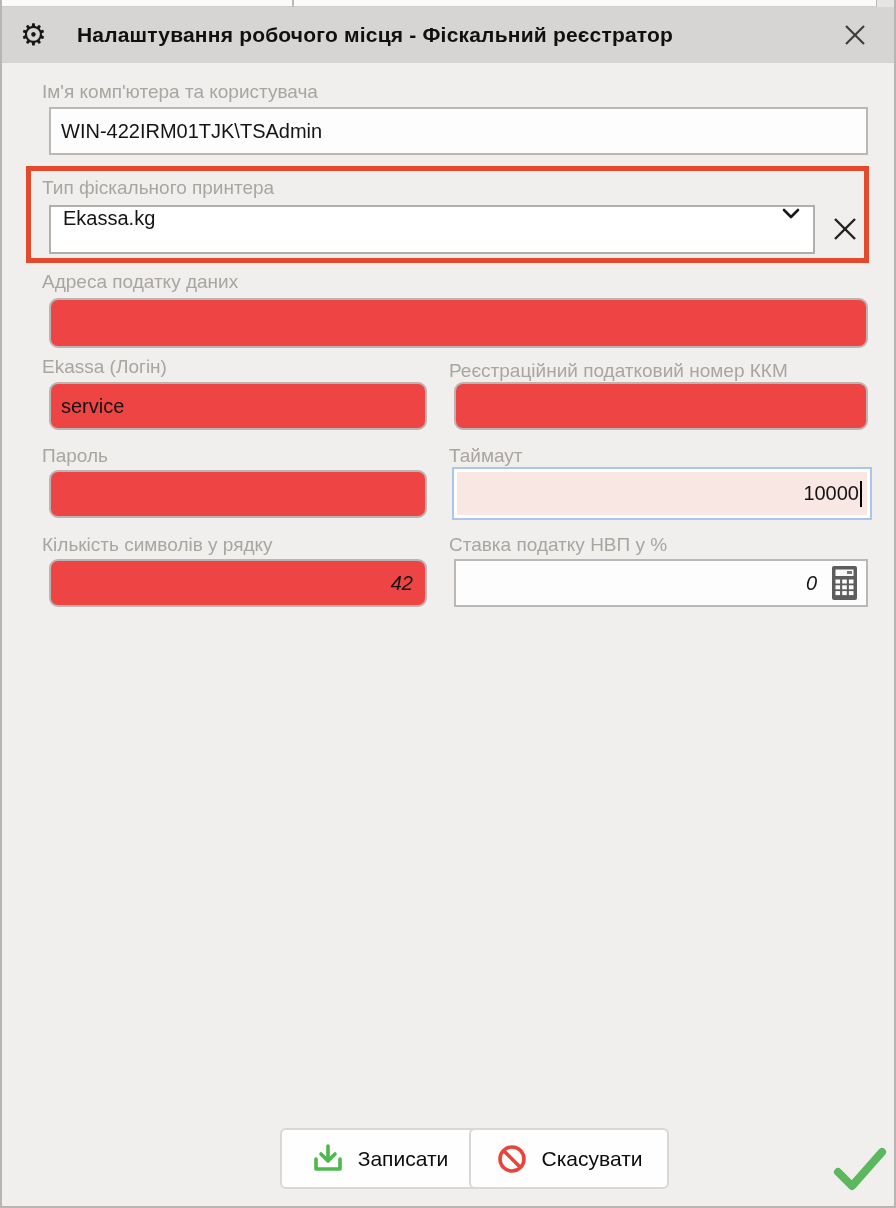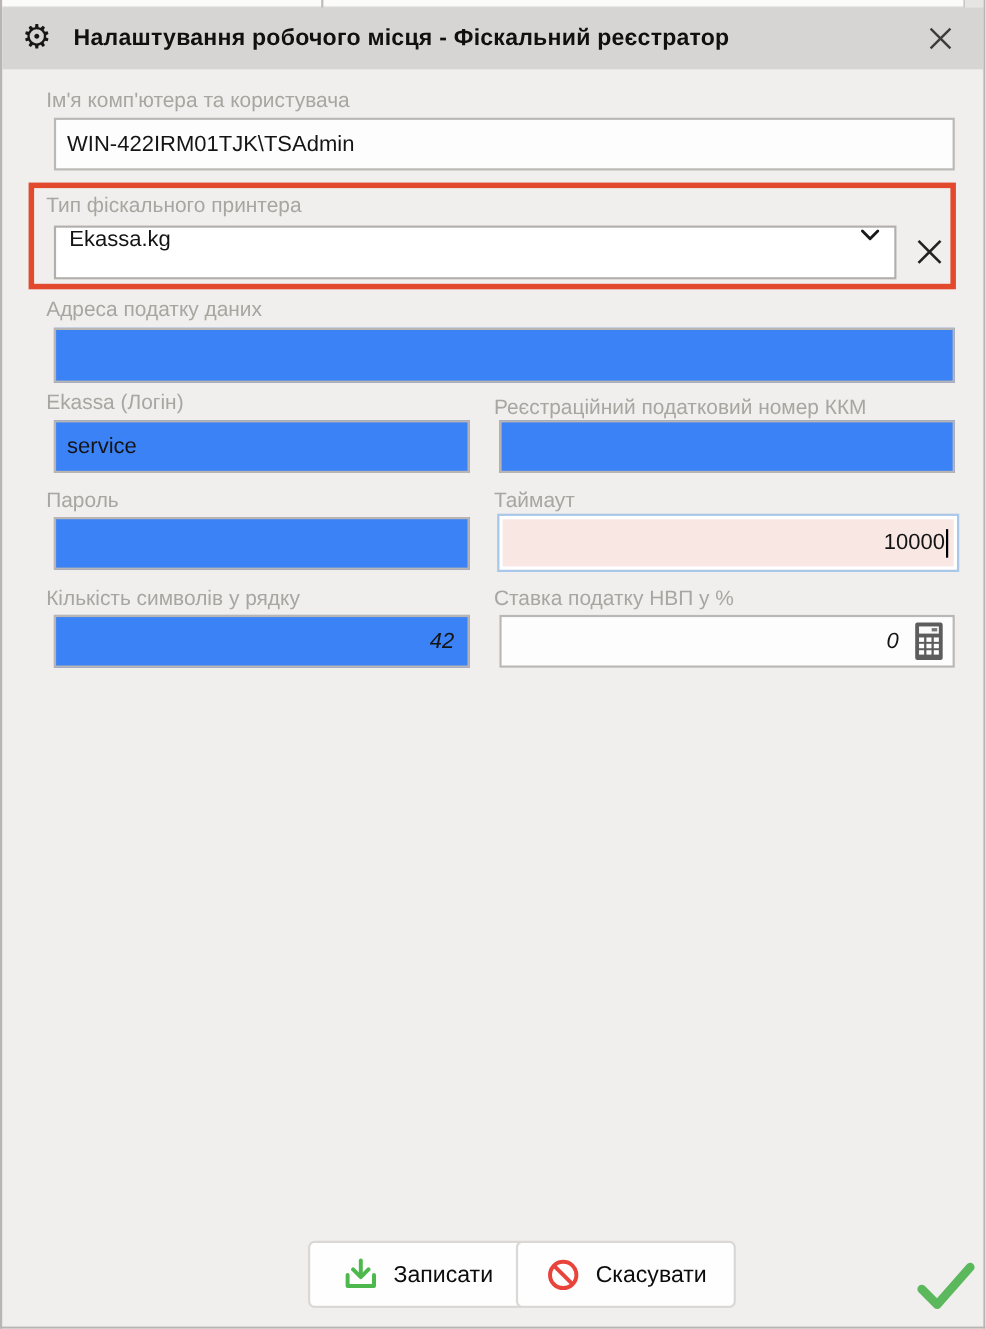--- a/index.html
+++ b/index.html
@@ -15,31 +15,31 @@
   
   .top-strip { position:absolute; left:0; top:0; width:100%; height:7px; background:#fbfbfa; border-bottom:1px solid #cfcdca; }
   .strip-sep { position:absolute; left:290px; top:0; width:2px; height:7px; background:#bdbbb8; }
   .strip-right { position:absolute; left:874px; top:0; right:0; height:7px; background:#e7e5e3; border-left:1px solid #bdbbb8; }
 
   .titlebar {
     position:absolute; left:0; top:7px; width:100%; height:56px;
     background:#d7d5d3; display:flex; align-items:center;
   }
   .gear { font-size:30px; color:#161616; margin-left:18px; line-height:1; }
-  .title { font-size:21px; font-weight:bold; color:#101010; margin-left:20px; letter-spacing:0.2px; }
+  .title { font-size:21px; font-weight:bold; color:#101010; margin-left:30px; letter-spacing:0.2px; }
   .close-btn { margin-left:auto; margin-right:26px; cursor:pointer; display:flex; align-items:center; }
 
   .fld-label { position:absolute; font-size:19px; color:#a9a5a1; white-space:nowrap; }
 
   .field {
     position:absolute; border:2px solid #bbb7b4; background:#fdfdfd;
     display:flex; align-items:center; font-size:20px; color:#141414;
     padding:0 10px; overflow:hidden;
   }
-  .field.pink { background:#3b82f6; border-color:#b9b5b2; }
+  .field.pink { background:#ef4444; border-color:#b9b5b2;border-radius:9px; }
   .field.right { justify-content:flex-end;font-style:italic; }
 
   .combo {
     position:absolute; border:2px solid #b2aeab; background:#ffffff;
     display:flex; align-items:flex-start; font-size:20px; color:#141414;
     padding:0 12px; cursor:pointer;
   }
   .combo .chev { margin-left:auto; display:flex; align-items:center; }
 
   .icon-btn { position:absolute; display:flex; align-items:center; justify-content:center; cursor:pointer; }

